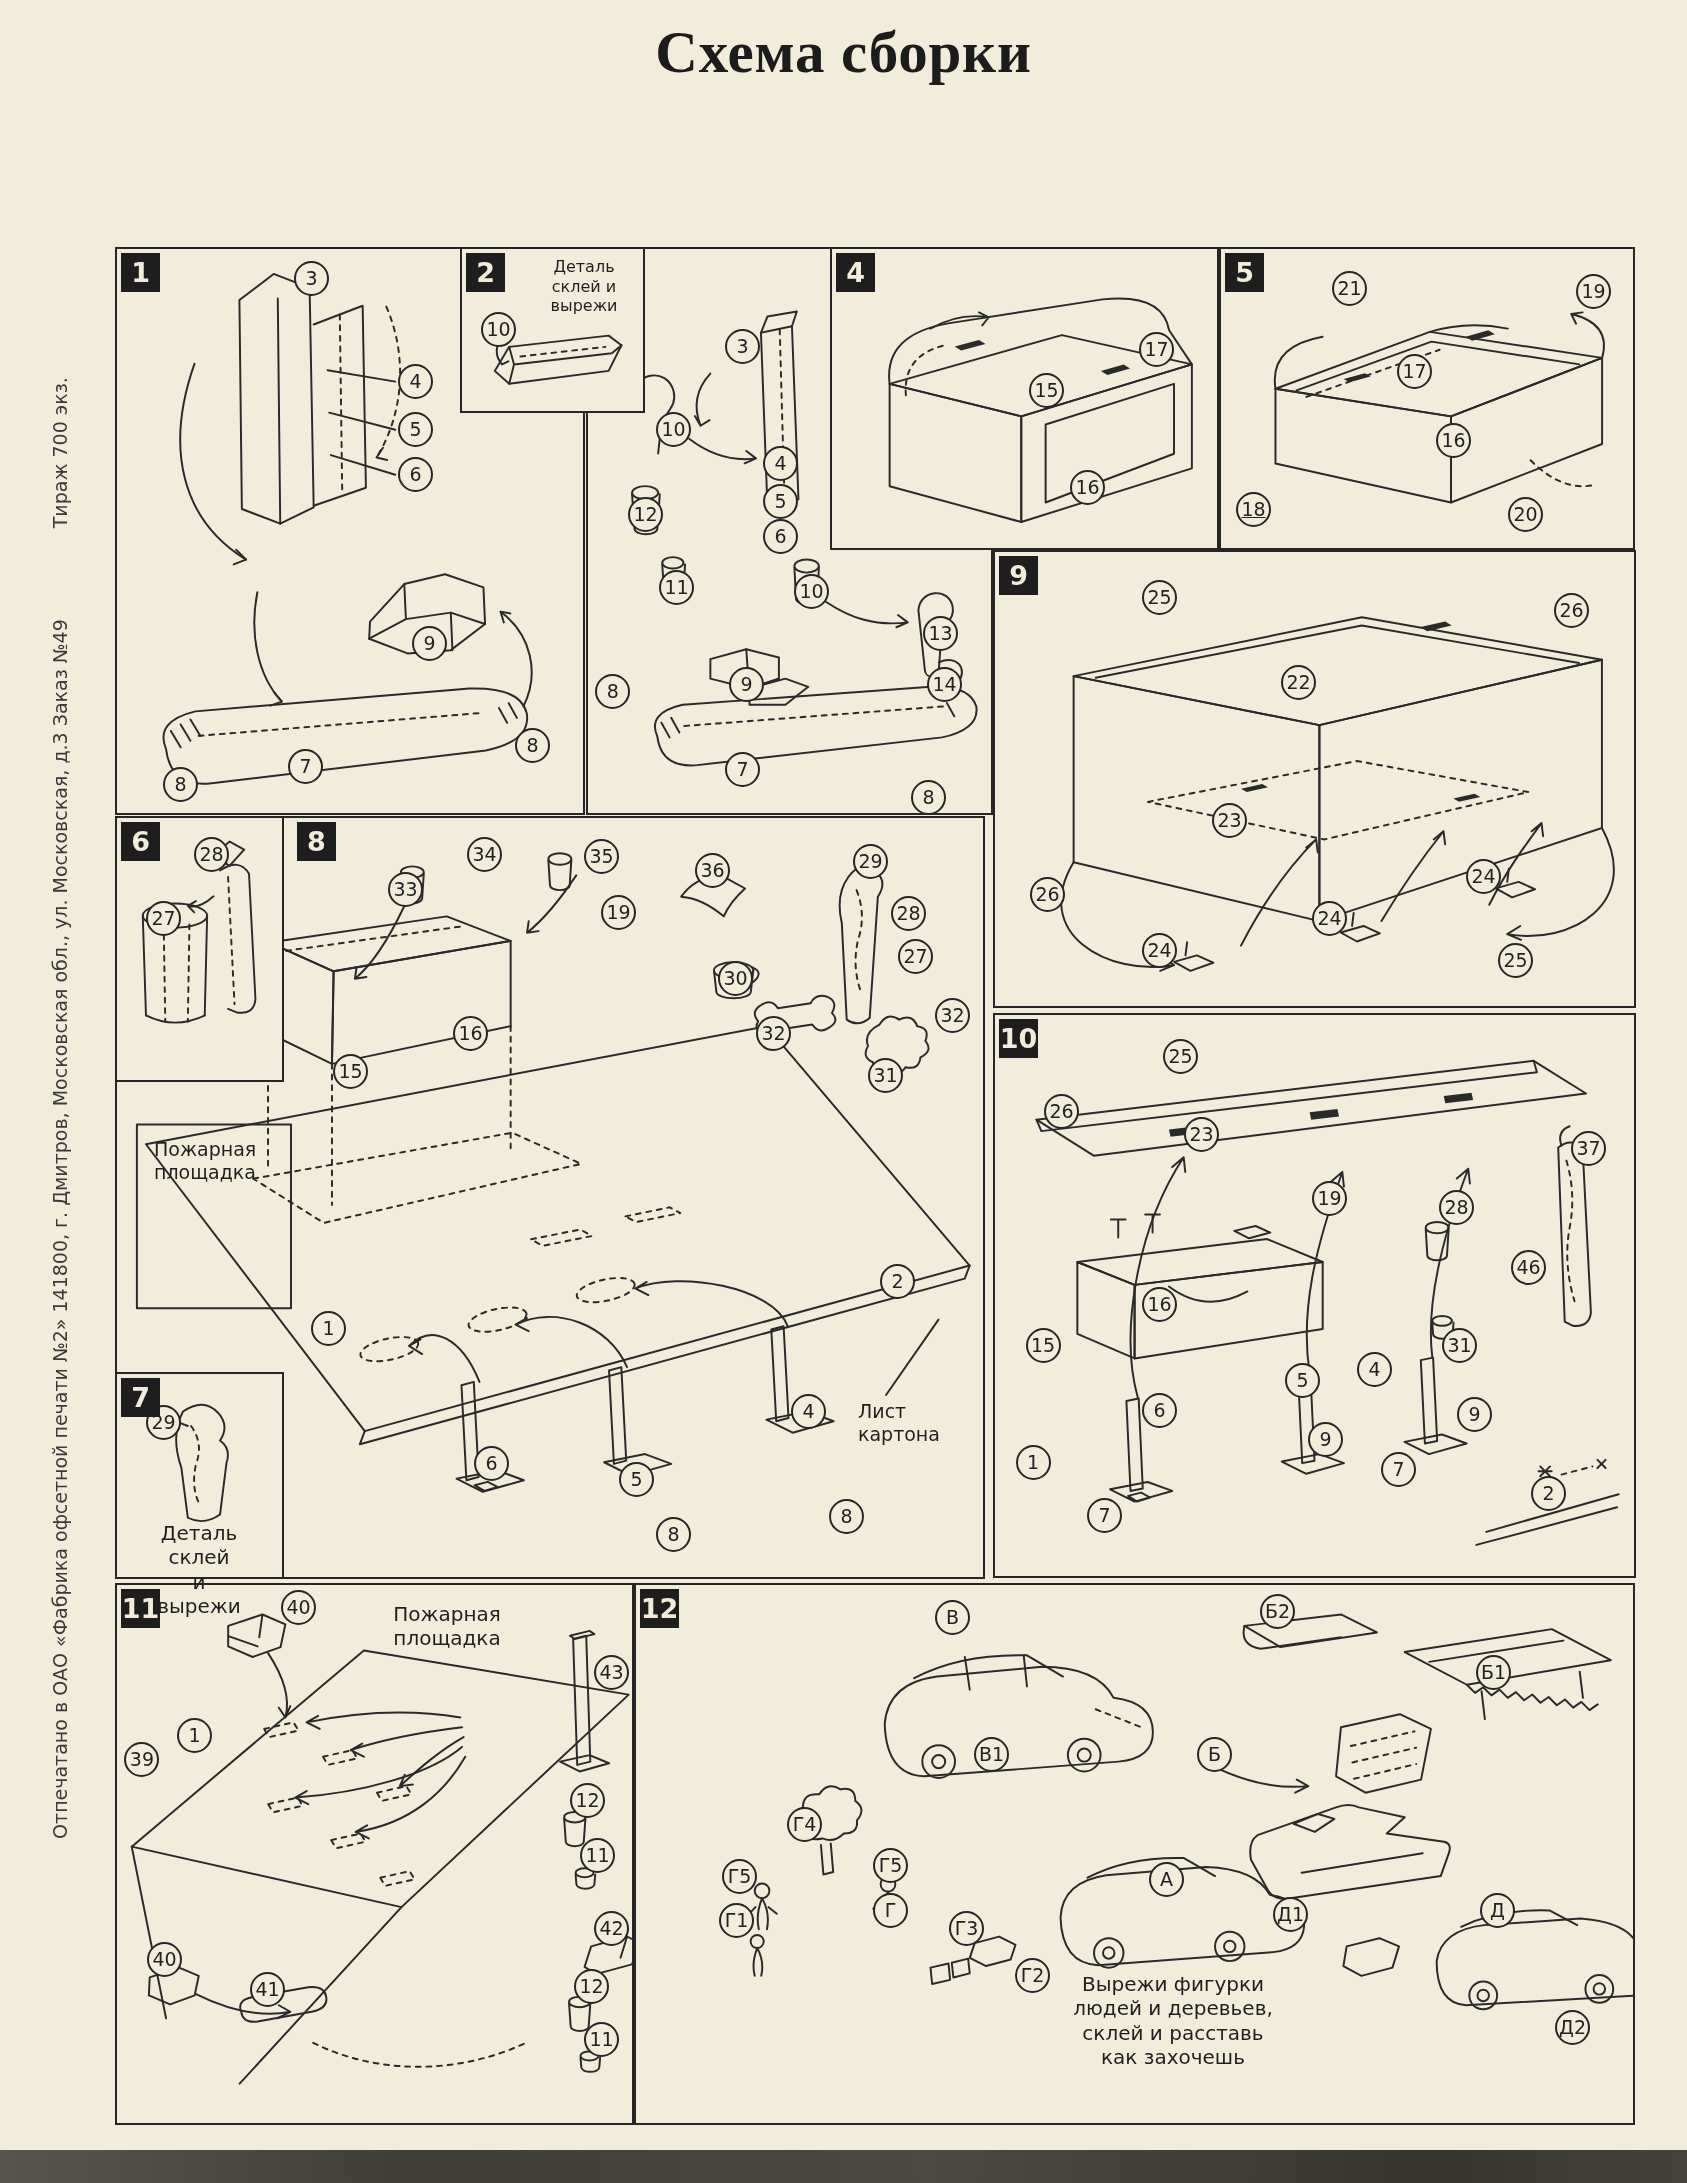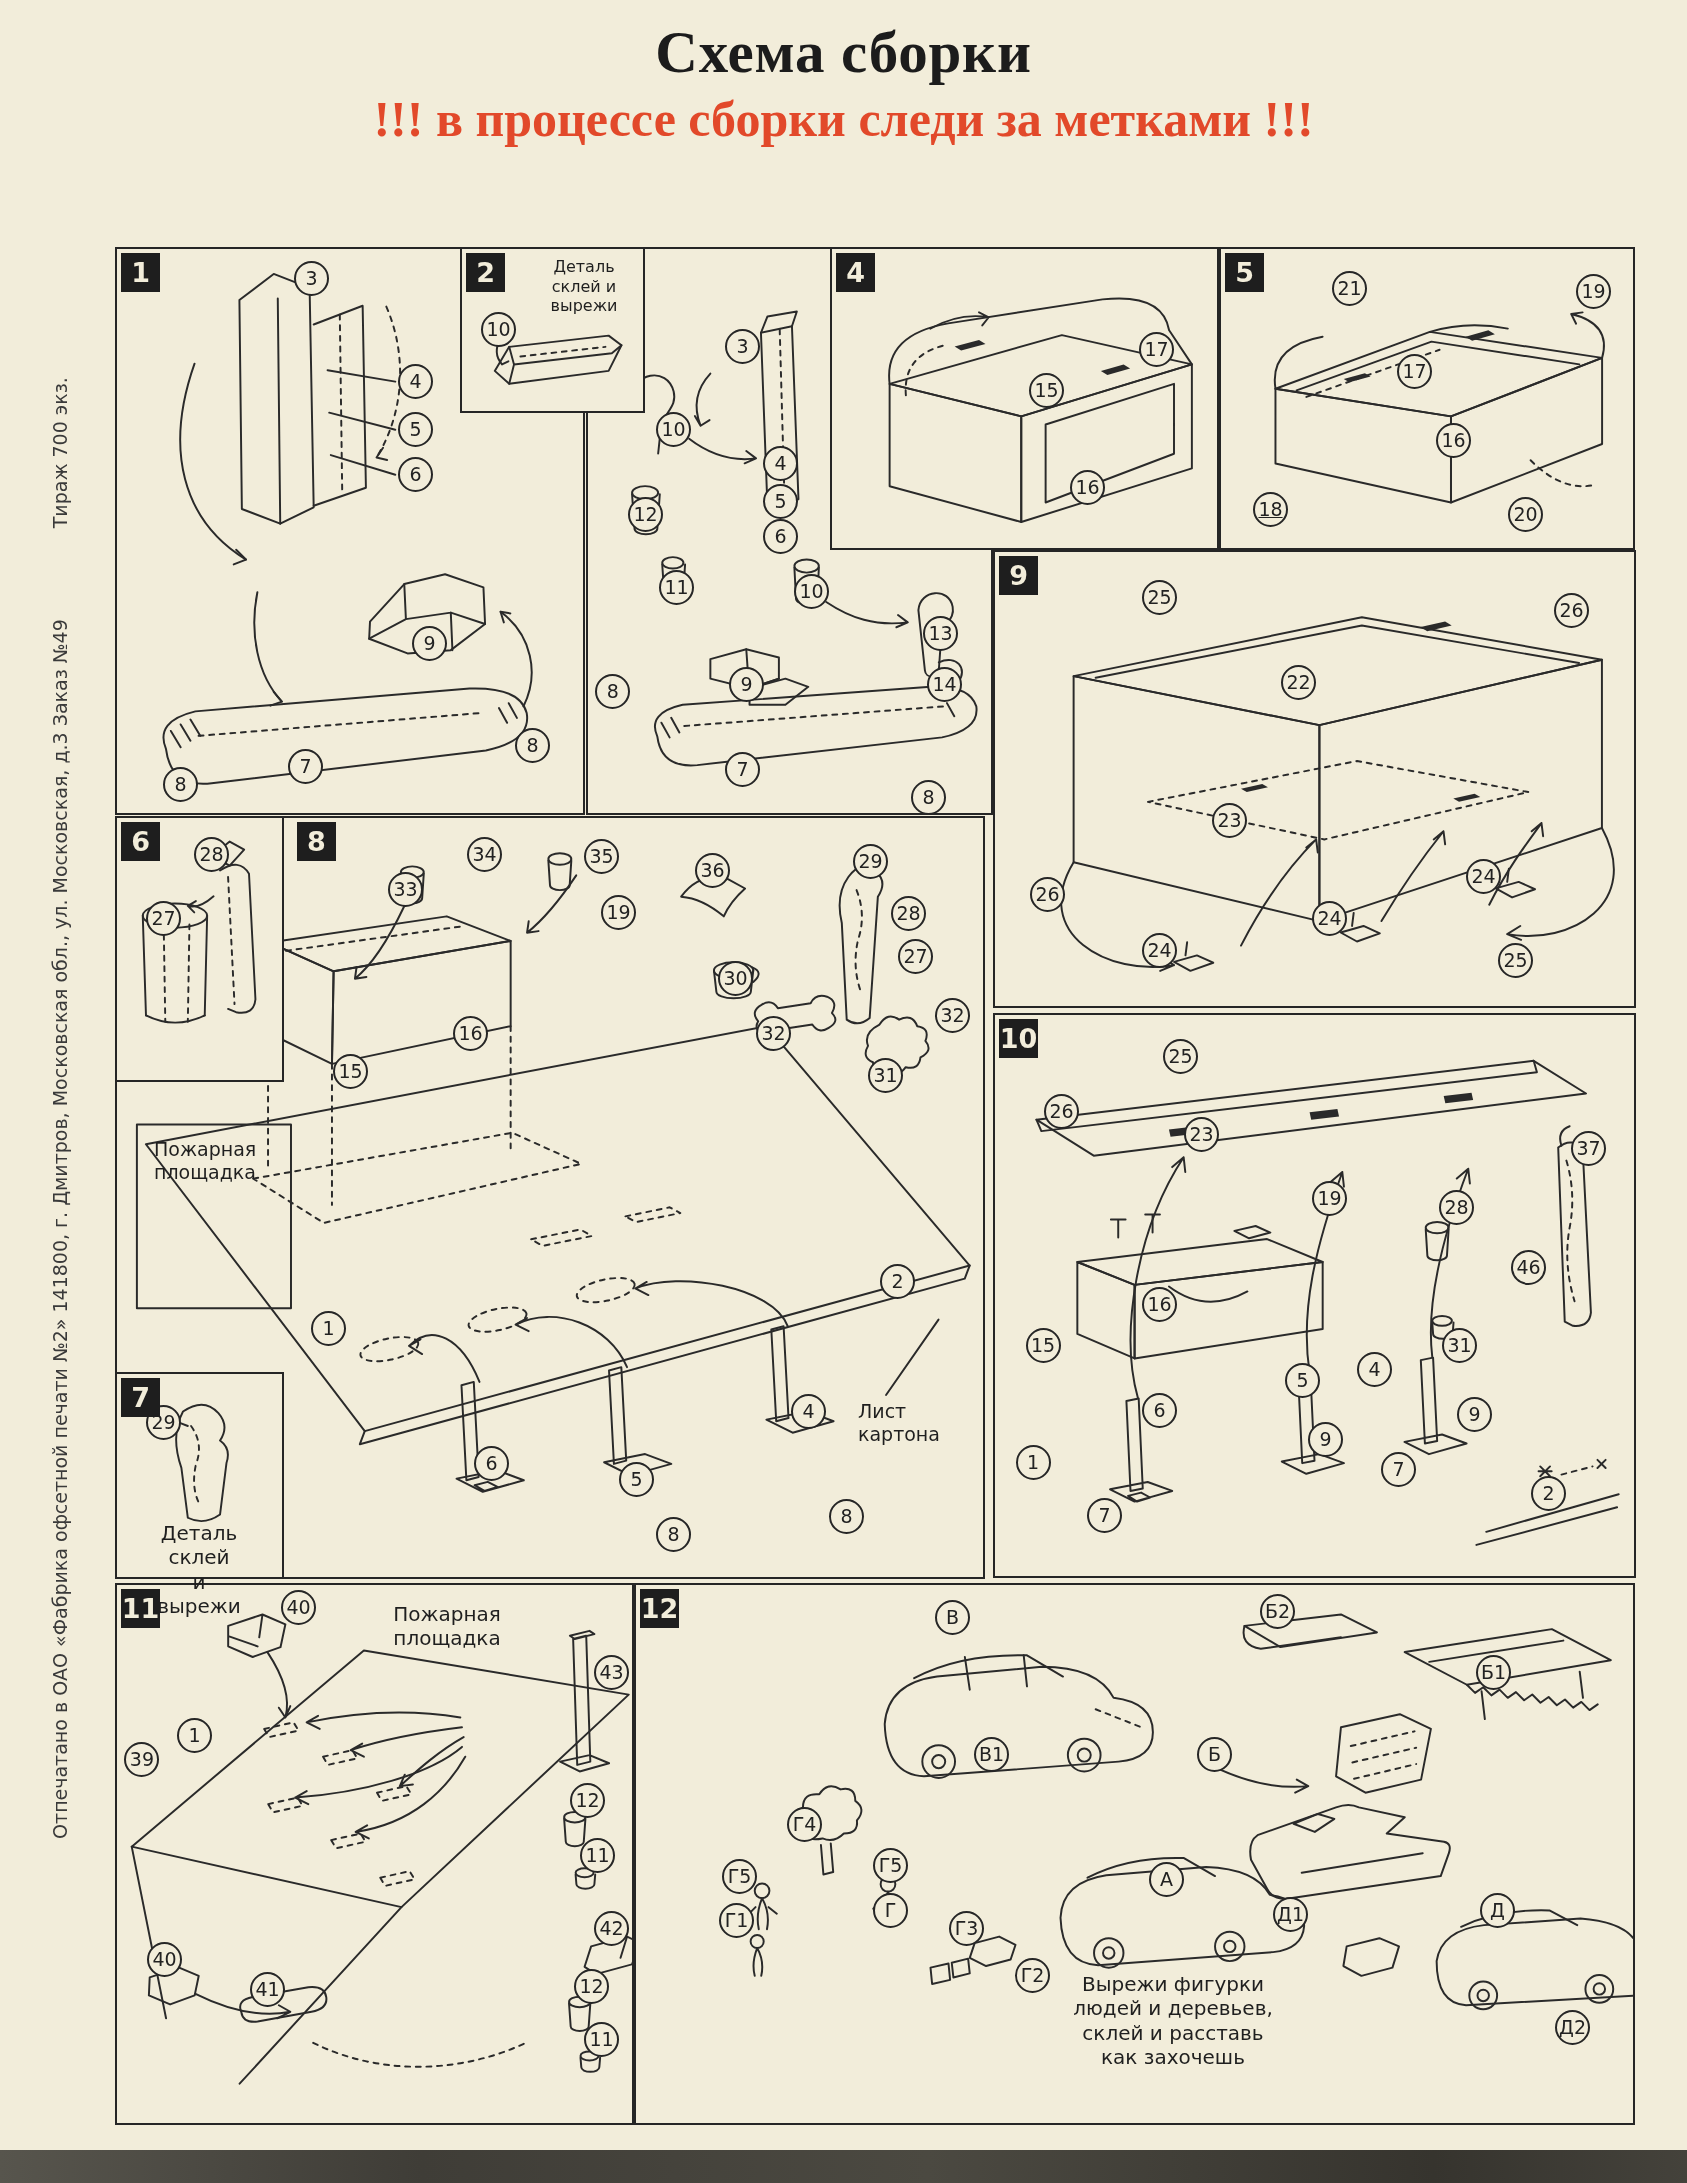--- a/index.html
+++ b/index.html
@@ -53,21 +53,20 @@
     z-index: 6;
   }
 </style>
 </head>
 <body>
 
 <div id="page">
 
   <div class="header">
     <div class="title">Схема сборки</div>
-    <div class="subtitle">!!! в процессе сборки следи за метками !!!</div>
   </div>
 
   <div class="side-text">
     <span>Отпечатано в ОАО «Фабрика офсетной печати №2» 141800, г. Дмитров, Московская обл., ул. Московская, д.3 Заказ №49</span>
     <span>Тираж 700 экз.</span>
   </div>
 
   <div class="panel" style="left: 115px; top: 247px; width: 470px; height: 568px;">
     <svg class="sketch" viewBox="0 0 571 690">
       <path d="M150,62 L192,30 L236,47 L241,316 L200,336 L153,318 Z"></path>
@@ -172,21 +171,21 @@
       <path d="M104,182 L268,124" class="d"></path>
       <path d="M380,260 Q420,300 460,290" class="d"></path>
       <path class="f" d="M300,108 l28,-8 l8,5 l-28,8 Z"></path>
       <path class="f" d="M150,160 l26,-7 l7,4 l-26,7 Z"></path>
     </svg>
   <div class="badge" style="left: 4.1px; top: 4.1px;">5</div>
       <div class="callout" style="left: 111px; top: 22px;">21</div>
       <div class="callout" style="left: 355px; top: 25px;">19</div>
       <div class="callout" style="left: 176px; top: 105px;">17</div>
       <div class="callout" style="left: 215px; top: 174px;">16</div>
-      <div class="callout" style="left: 32px; top: 243px; text-decoration: underline;">18</div>
+      <div class="callout" style="left: 15px; top: 243px; text-decoration: underline;">18</div>
       <div class="callout" style="left: 287px; top: 248px;">20</div>
     </div>
 
   <div class="panel" style="left: 993px; top: 550px; width: 643px; height: 458px;">
     <svg class="sketch" viewBox="0 0 780 556">
       <path d="M95,152 L448,80 L742,132 L396,212 Z"></path>
       <path d="M122,154 L448,90 L714,136"></path>
       <path d="M95,152 L396,212 L396,452 L95,380 Z"></path>
       <path d="M396,212 L742,132 L742,338 L396,452 Z"></path>
       <path d="M186,306 L442,256 L652,294 L402,352 Z" class="d"></path>

